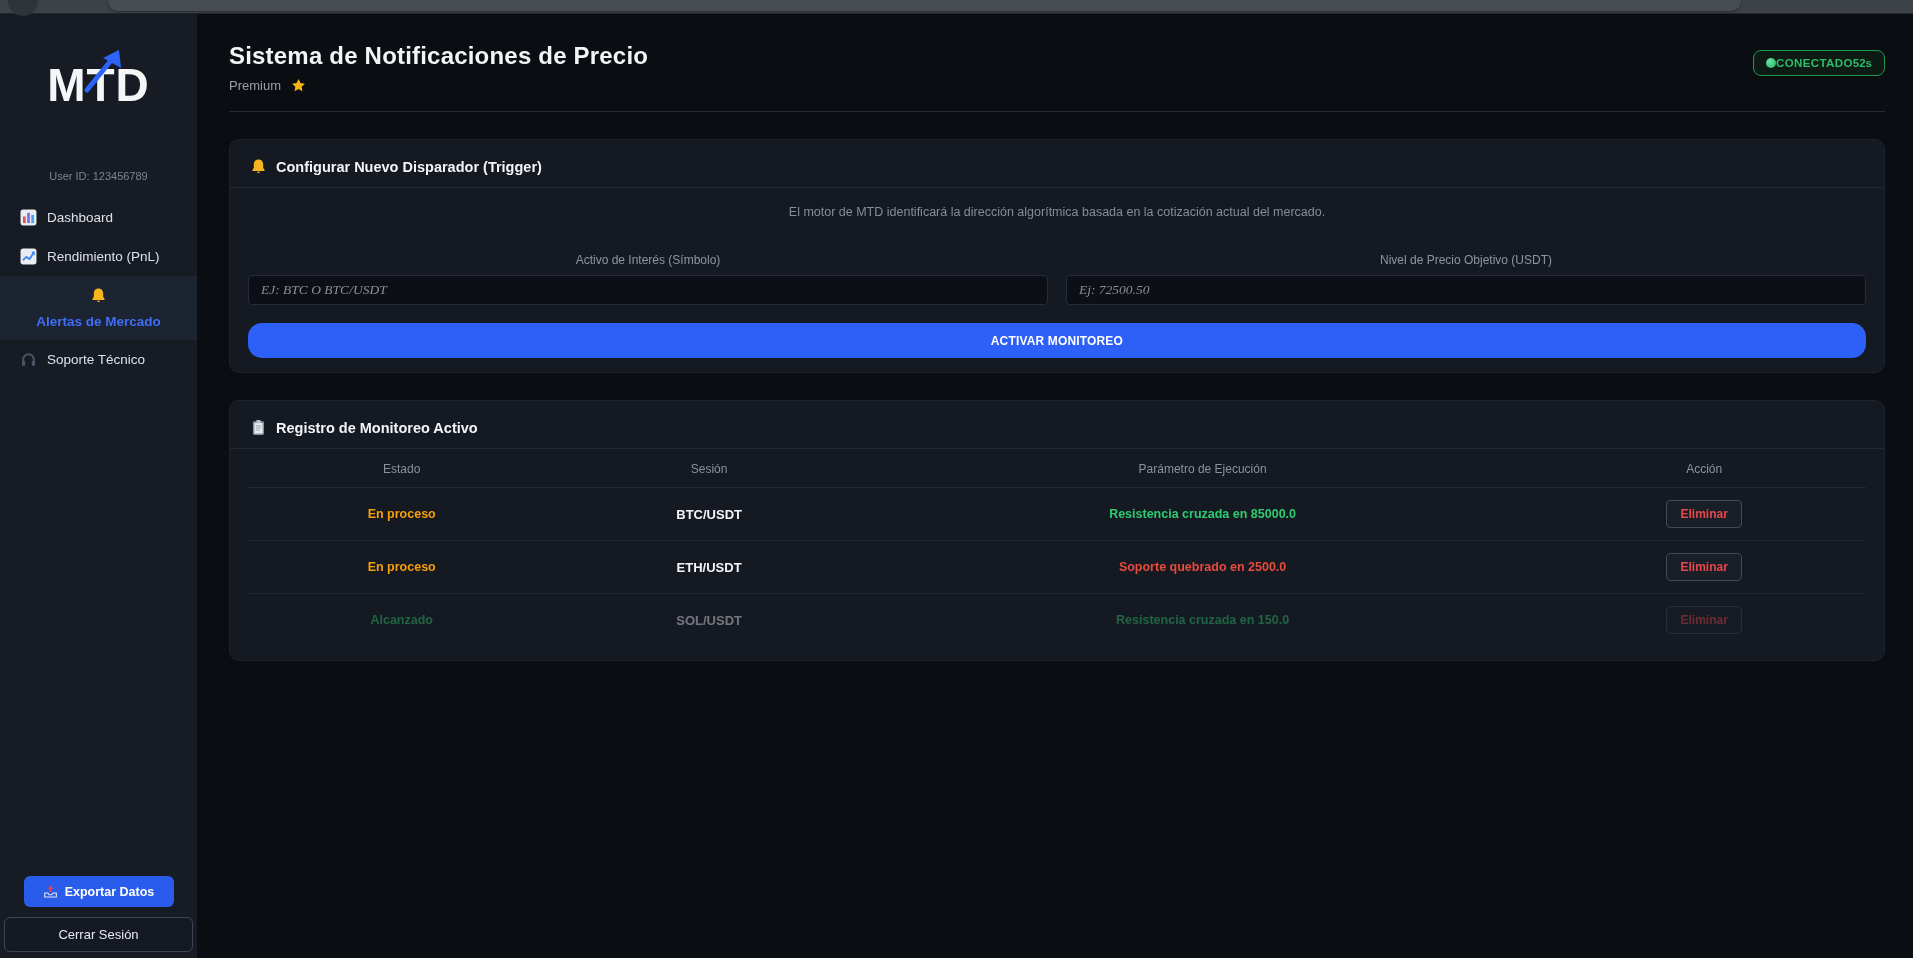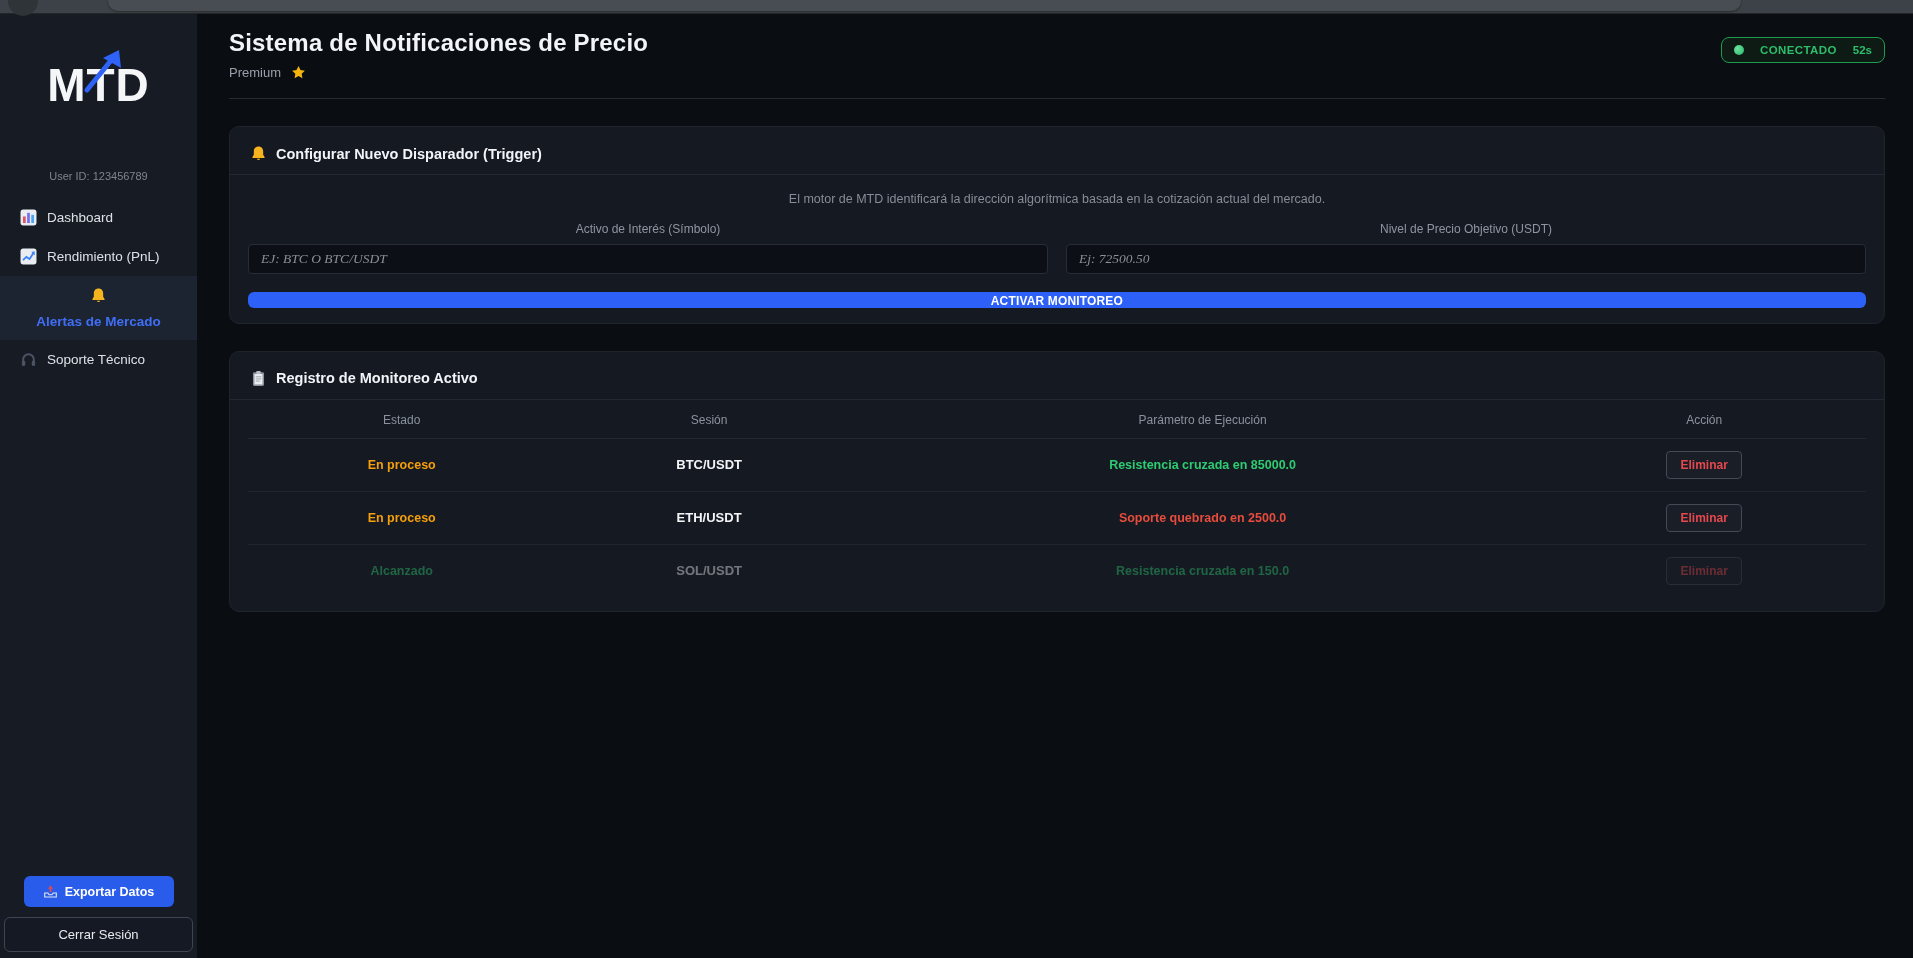--- a/index.html
+++ b/index.html
@@ -46,58 +46,58 @@
     border:none; border-radius:6px; color:#fff; font-weight:bold; font-size:12.5px;
     display:flex; align-items:center; justify-content:center; gap:7px; cursor:pointer;
     font-family:"Liberation Sans", sans-serif;
   }
   .logout-btn {
     margin:0 4px 6px; height:35px; background:#151923; border:1px solid #3e4552;
     border-radius:6px; color:#e7eaee; font-size:13px; cursor:pointer;
     font-family:"Liberation Sans", sans-serif;
   }
   
-  .main { flex:1; padding:15px 28px 0 32px; }
+  .main { flex:1; padding:28px 28px 0 32px; }
   .header-row { display:flex; justify-content:space-between; align-items:flex-start; }
   .page-title { font-size:24px; font-weight:bold; color:#f2f4f7; letter-spacing:.2px; }
   .subtitle { margin-top:8px; display:flex; align-items:flex-end; gap:10px;
               font-size:13px; color:#99a0aa; }
   .status-badge {
-    margin-top:8px; display:flex; align-items:center; gap:16px;
+    margin-top:8px; display:flex; align-items:center; gap:0;
     border:1px solid #1f9a4f; border-radius:8px; padding:6px 12px;
     background:#0e1a14; cursor:default;
   }
   .status-dot { width:10px; height:10px; border-radius:50%;
     background:radial-gradient(circle at 35% 35%, #6fe3a2, #22b566); }
   .status-label { color:#2ebd6b; font-size:11.5px; font-weight:bold; letter-spacing:.4px; }
   .status-timer { color:#2ebd6b; font-size:11.5px; font-weight:bold; }
   .header-divider { margin-top:18px; border-bottom:1px solid #262b34; }
   
   .card {
     margin-top:27px; background:#151922; border:1px solid #1e232c;
     border-radius:10px; padding:14px 18px 14px;
   }
   .card-title-row { display:flex; align-items:center; gap:9px; padding:4px 2px 12px; }
   .card-title { font-size:14.5px; font-weight:bold; color:#f2f4f7; }
   .card-title-divider { border-bottom:1px solid #232834; margin:0 -18px; }
   .cicon { width:17px; height:17px; display:inline-block; }
   .trigger-desc { margin-top:17px; text-align:center; font-size:12.5px; color:#868d97; }
   .fields-row { display:flex; gap:18px; margin-top:16px; }
-  .field { flex:1; }
+  .field { flex:1;margin-top:18px; }
   .field-label { text-align:center; font-size:12px; color:#8f959f; margin-bottom:8px; }
   .field input {
     width:100%; height:30px; background:#0c0f15; border:1px solid #272d38;
     border-radius:4px; padding:0 12px; color:#c9ced6; font-size:13.5px;
     font-family:"Liberation Serif", serif;
     font-style:italic;
   }
   .field input::placeholder { color:#8a9099; opacity:1; }
   .cta-btn {
-    margin-top:18px; width:100%; height:16px; background:#2c60f7; border:none;
-    border-radius:6px; color:#fff; font-weight:bold; font-size:13px; letter-spacing:.2px;
+    margin-top:18px; width:100%; height:35px; background:#2c60f7; border:none;
+    border-radius:14px; color:#fff; font-weight:bold; font-size:13px; letter-spacing:.2px;
     cursor:pointer; font-family:"Liberation Sans", sans-serif;
   }
   .cta-btn span { display:inline-block; transform:scaleX(.92); }
   
   .table { width:100%; margin-top:2px; }
   .t-row { display:grid; grid-template-columns:19% 19% 42% 20%; align-items:center; }
   .t-head { border-bottom:1px solid #232834; }
   .t-head > div { text-align:center; font-size:12px; color:#8b929c; padding:11px 4px; }
   .t-body-row { border-bottom:1px solid #1f2430; }
   .t-body-row:last-child { border-bottom:none; }

